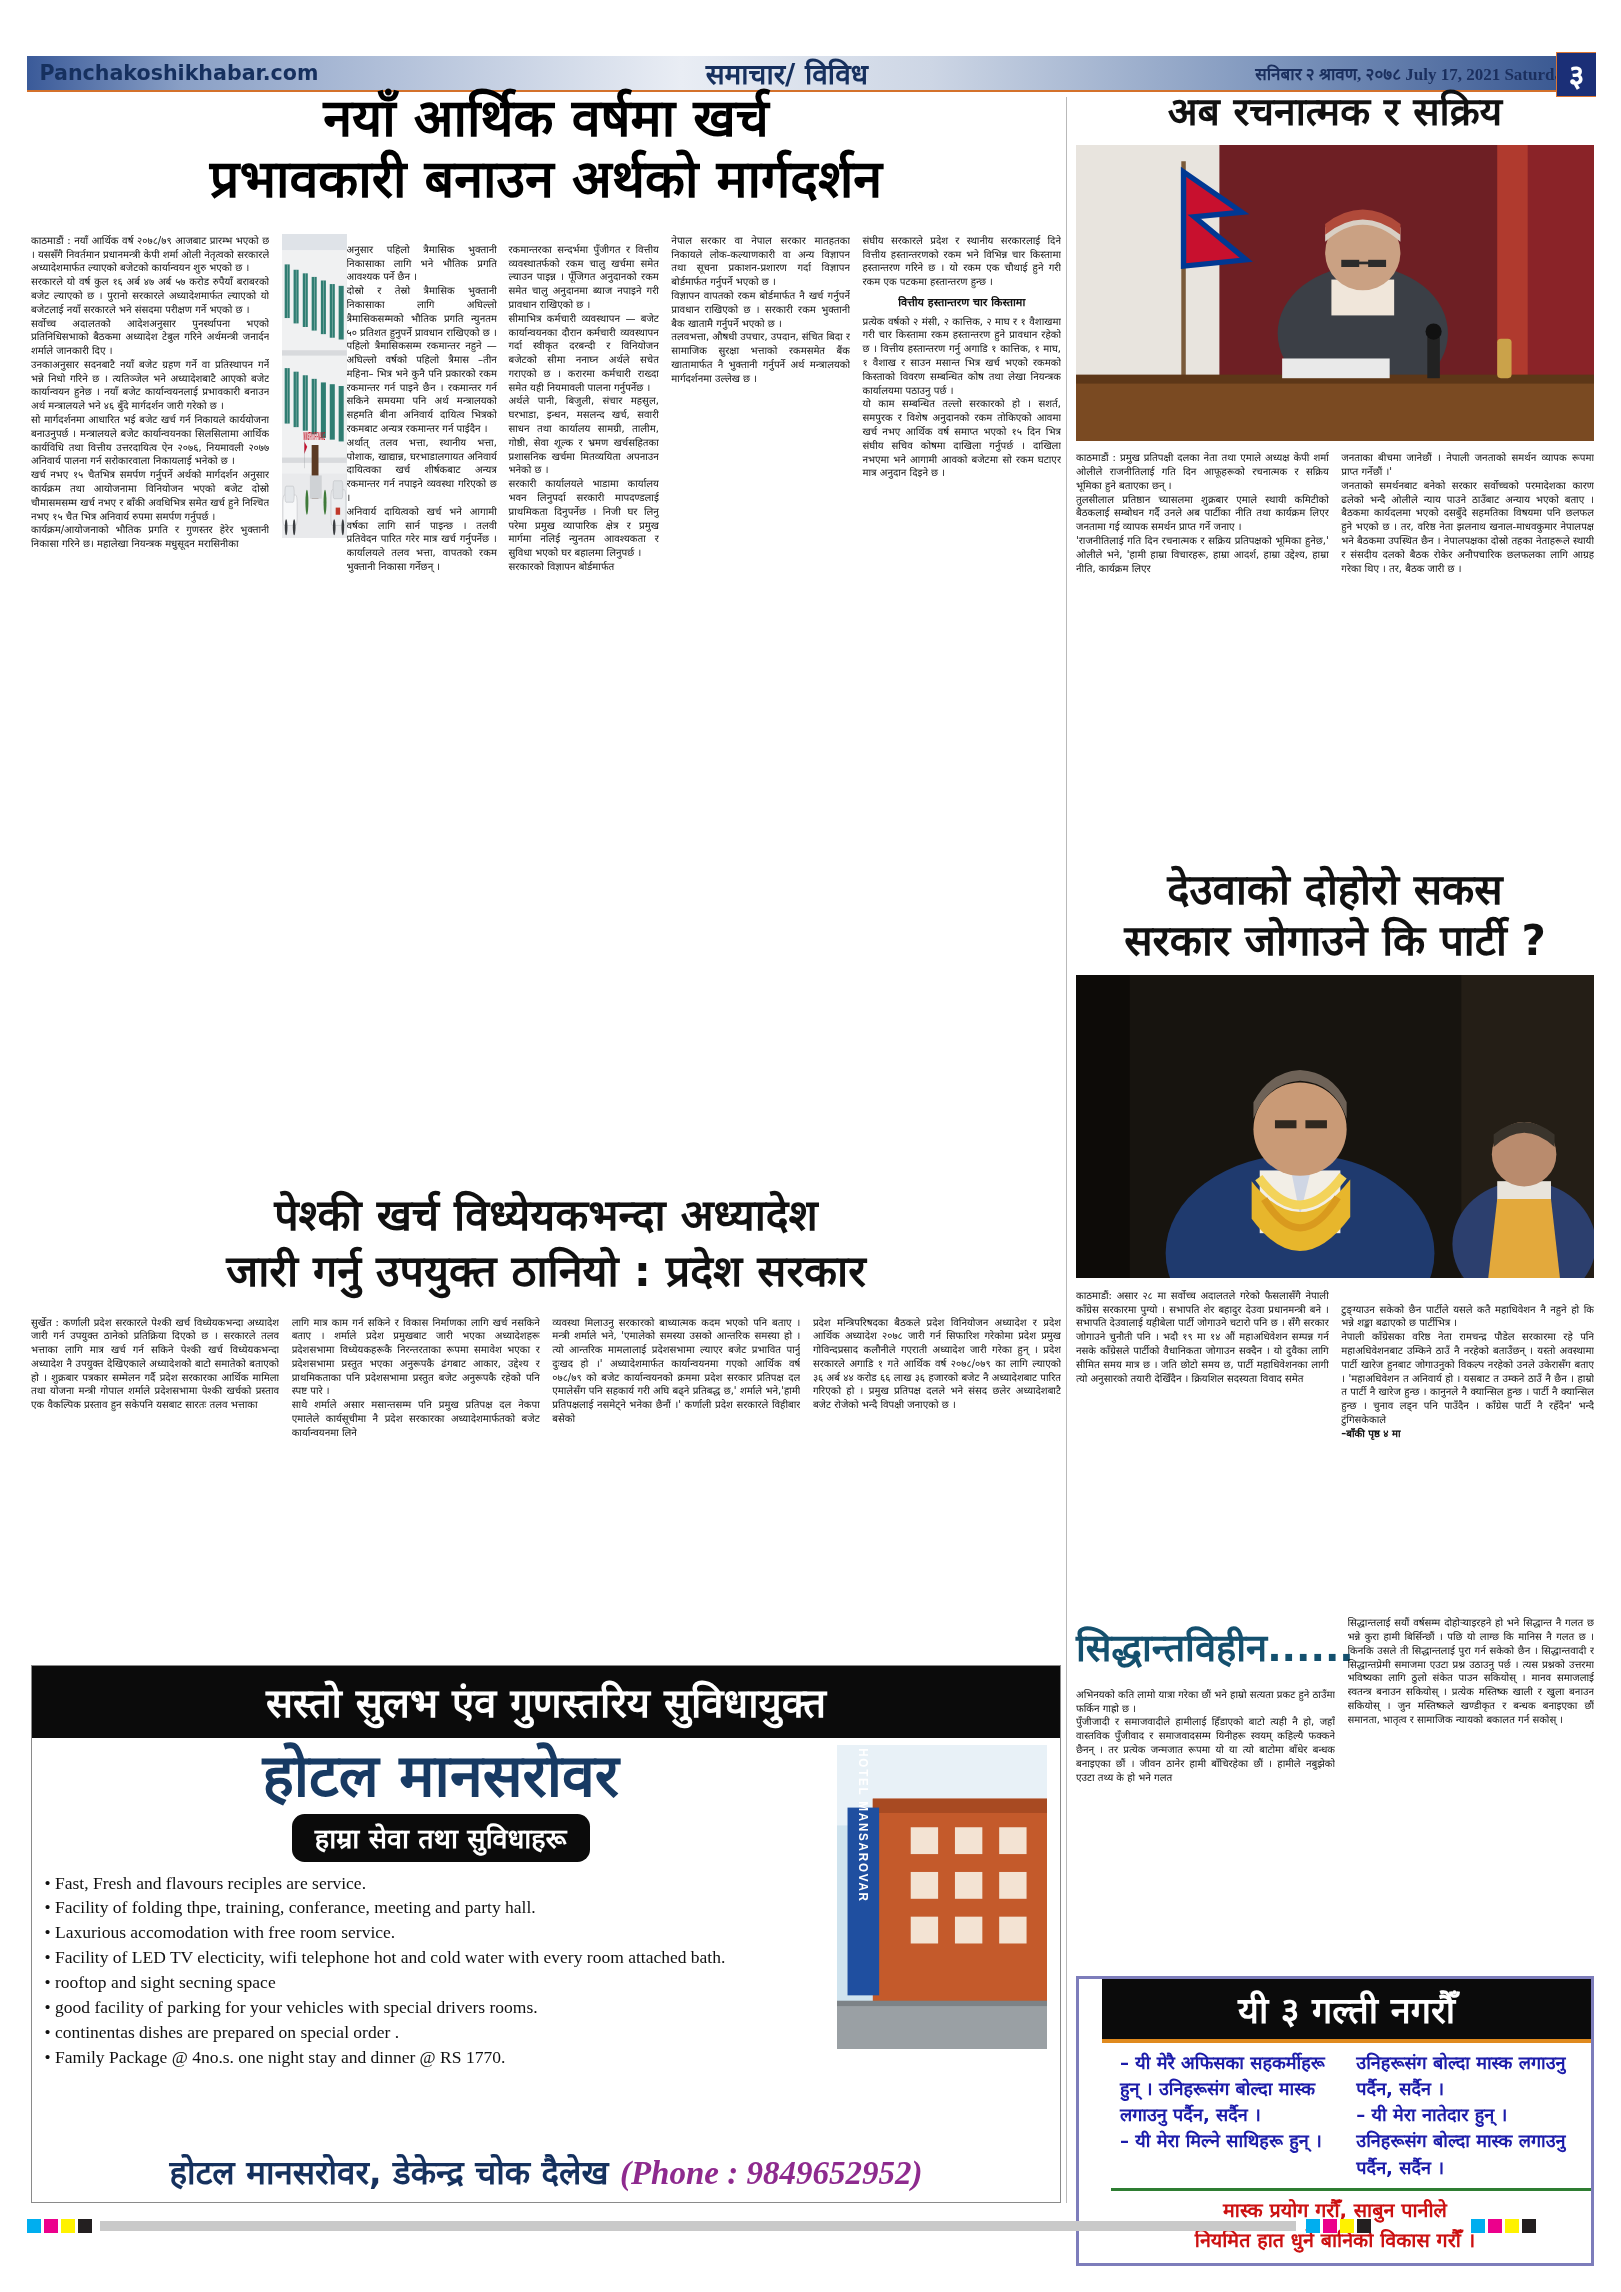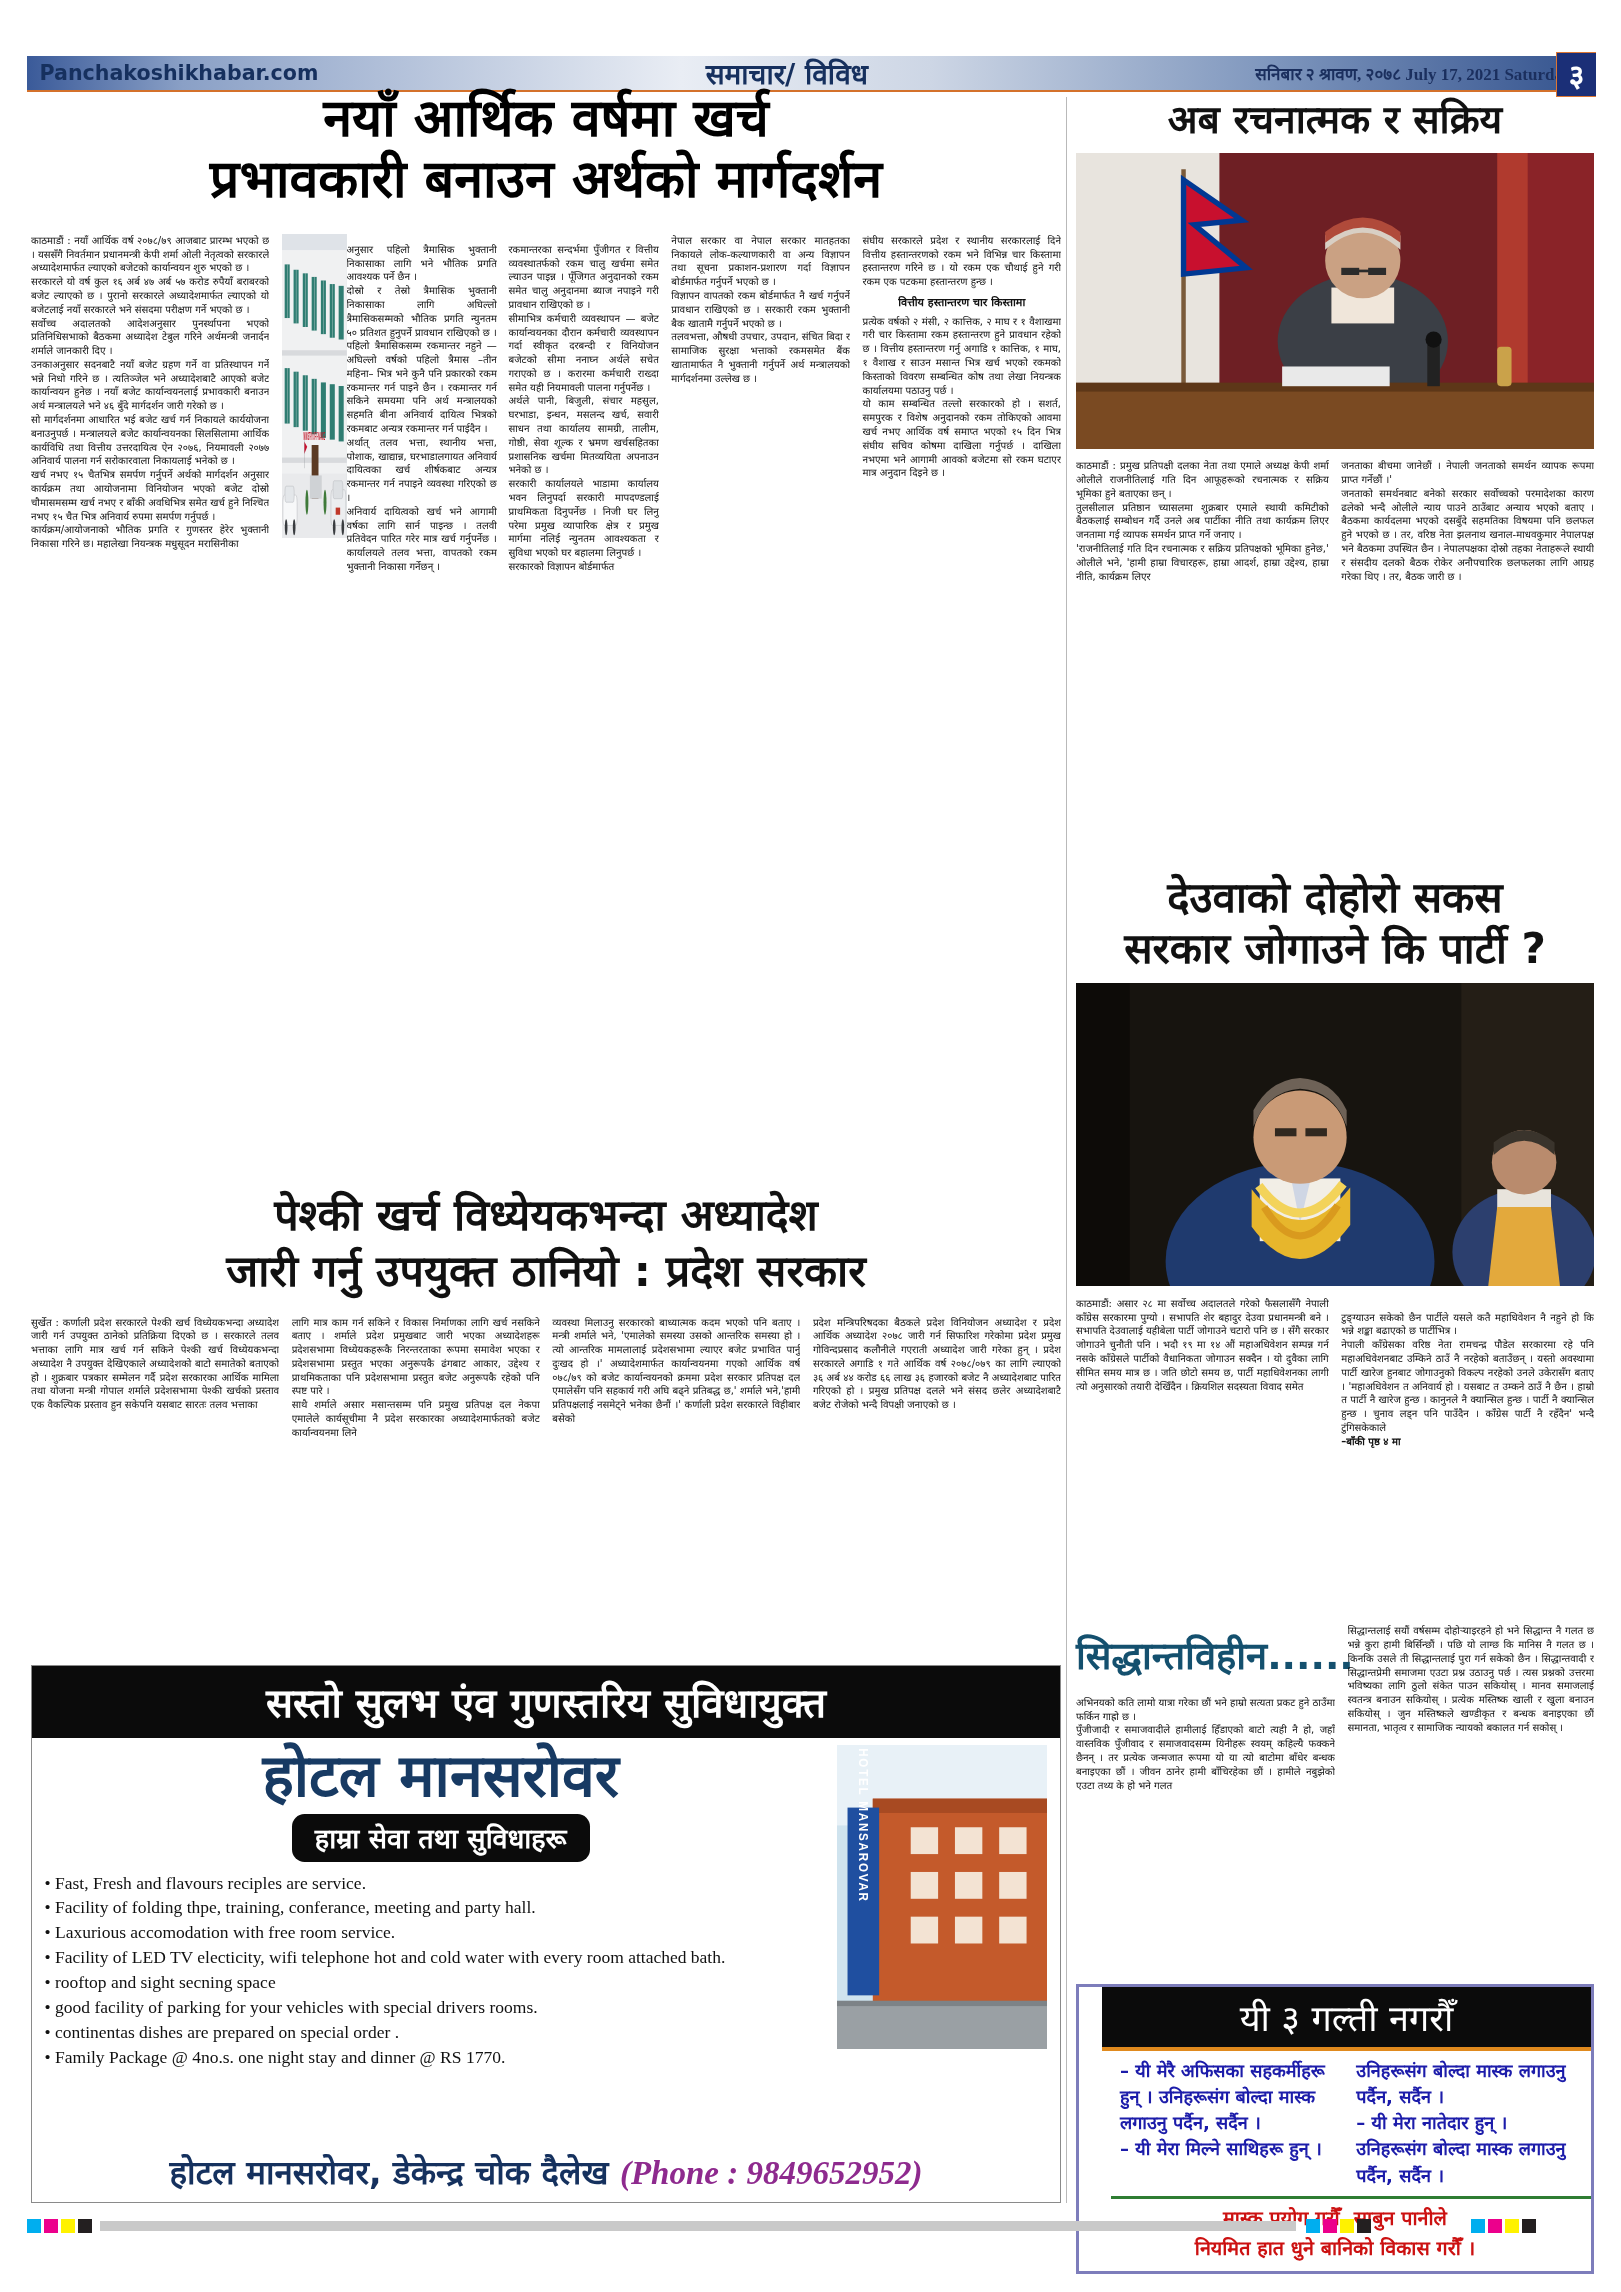--- a/index.html
+++ b/index.html
@@ -53,34 +53,34 @@
     border-radius:12.5px;padding:5.4px 23px;width:max-content;max-width:90%;}
   .ad-bullets{list-style:none;margin:0;padding:0;font-family:"Liberation Serif",serif;font-size:17.5px;line-height:1.42;color:#111;}
   .ad-bullets li::before{content:"• ";}
   .ad-photo{width:21%;height:304px;position:relative;overflow:hidden;}
   .ad-photo svg{display:block;width:100%;height:100%;}
   .ad-footer{position:absolute;left:0;right:0;bottom:7.2px;text-align:center;font-size:33px;font-weight:bold;color:#15315e;}
   .ad-phone{color:#8e2a8e;font-style:italic;font-family:"Liberation Serif",serif;}
   
   .vdivider{position:absolute;left:1066px;top:97px;width:0.9px;height:2106px;background:#b9b9b9;}
   
-  .right-sec{position:absolute;left:1076px;top:96px;width:518px;}
+  .right-sec{position:absolute;left:1076px;top:88px;width:518px;}
   .r-head1{font-size:39px;line-height:1.22;font-weight:bold;text-align:center;}
   .r-photo{width:100%;position:relative;overflow:hidden;margin-top:9px;background:#555;}
   .r-photo svg{display:block;width:100%;height:100%;}
   .r-cols{display:flex;gap:12.5px;margin-top:10.7px;}
   .r-cols>div{width:50%;}
   .r-head2{font-size:42px;line-height:1.2;font-weight:bold;text-align:center;margin-top:9px;}
   .cont-note{font-weight:bold;white-space:nowrap;}
   .sid-block{display:flex;gap:12.5px;margin-top:12.5px;height:351px;}
   .sid-block>div{width:50%;}
   .sid-title{font-size:38px;font-weight:bold;color:#14506e;margin:3.6px 0 16px 0;}
   
   .mistake-box{margin-top:9px;border:3.6px solid #7d7dbb;background:#fff;}
-  .mk-title{background:#0b0b0b;color:#fff;font-size:36px;font-weight:normal;text-align:center;
+  .mk-title{background:#0b0b0b;color:#fff;font-size:36px;font-weight:bold;text-align:center;
     padding:5.4px 0;border-bottom:4.5px solid #e08a1e;margin-left:23px;}
   .mk-cols{display:flex;gap:10.7px;padding:7.2px 9px;border-bottom:3.6px solid #2e7d32;margin-left:32px;}
   .mk-cols>div{width:50%;color:#1c1caa;font-weight:bold;font-size:18px;line-height:1.45;white-space:pre-line;}
   .mk-red{color:#cc1111;font-weight:bold;font-size:19.7px;text-align:center;line-height:1.5;padding:5.4px 3.6px 7.2px 3.6px;}
   
   .bottom-bar{position:absolute;left:0;top:2219px;width:1621px;height:16px;}
   .cmyk{position:absolute;top:0;display:flex;gap:2.7px;}
   .cmyk span{width:14.3px;height:14.3px;display:block;}
   .graybar{position:absolute;top:1.8px;height:10.7px;background:#c9c9c9;}
 </style>

